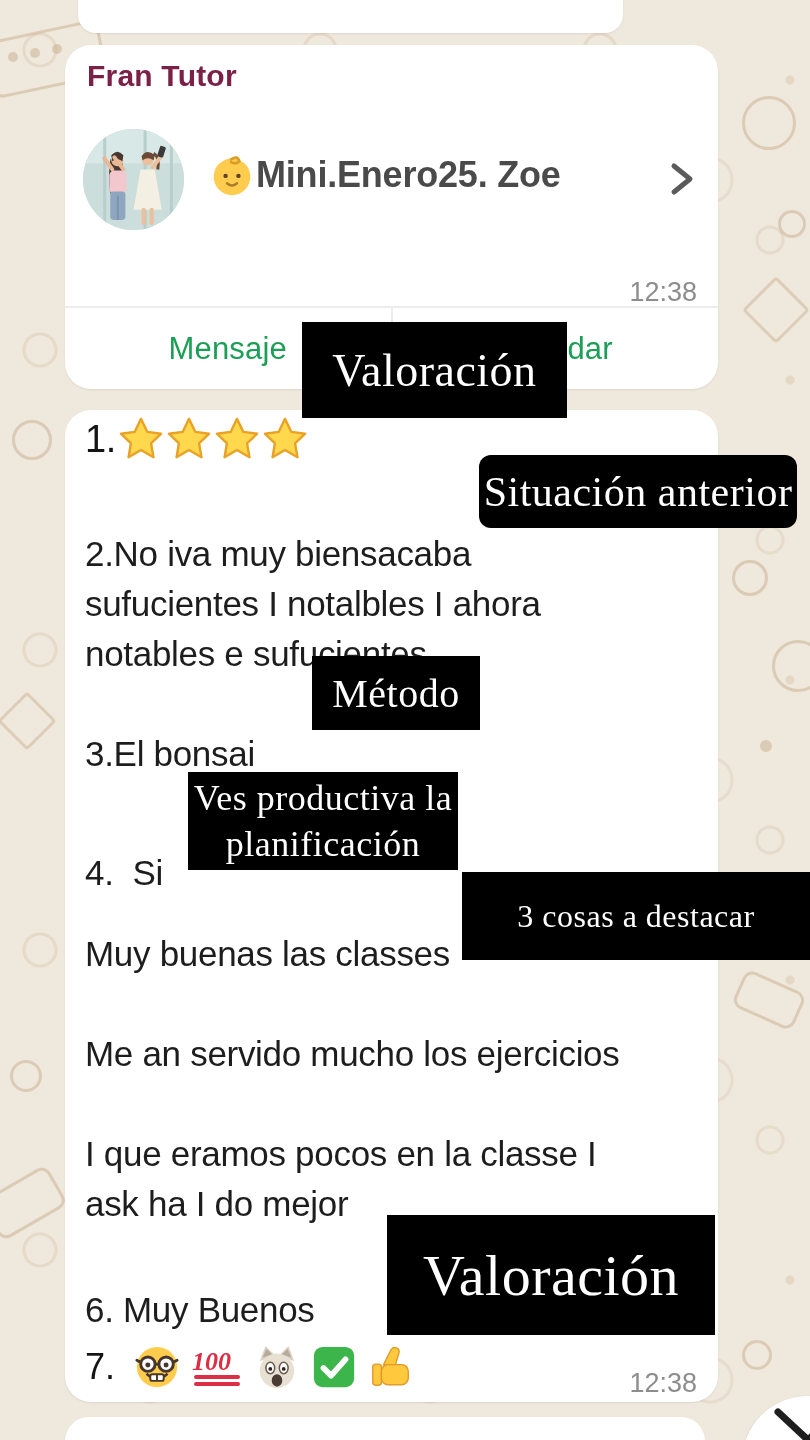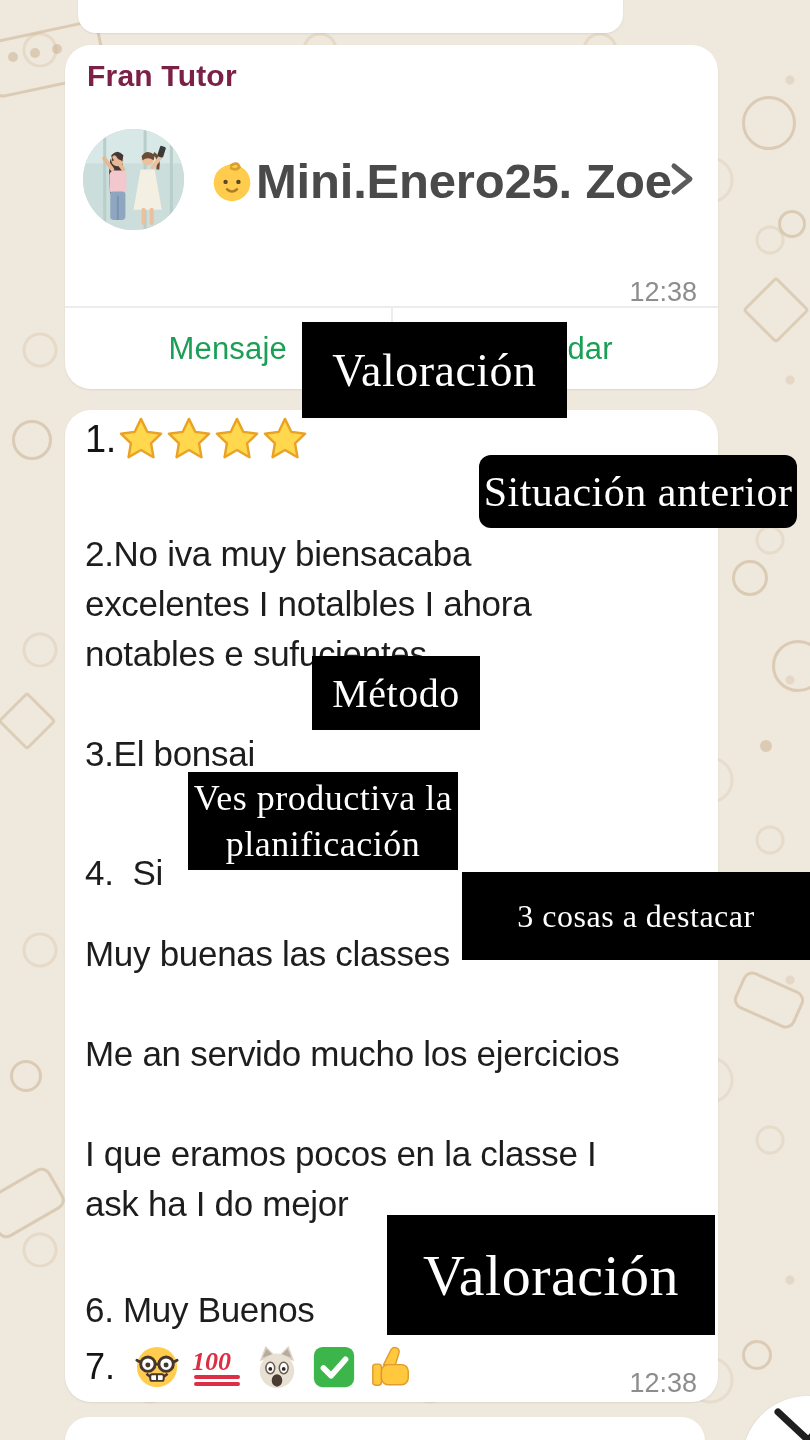--- a/index.html
+++ b/index.html
@@ -31,21 +31,21 @@
     margin-top:17px;
   }
   #top-sliver{left:78px;top:-20px;width:545px;height:36px;border-radius:0 0 18px 18px;}
 
   
   #card1{left:65px;top:28px;width:653px;height:344px;}
   .sender{color:#7b2148;font-weight:bold;font-size:30px;padding:14px 0 0 22px;letter-spacing:.2px;}
   .contact-row{position:absolute;left:0;top:72px;width:100%;height:160px;cursor:pointer;}
   .avatar{position:absolute;left:18px;top:12px;width:101px;height:101px;border-radius:50%;overflow:hidden;background:#cbdedc;}
   .contact-name{position:absolute;left:145px;top:36px;display:flex;align-items:center;gap:2px;
-    font-size:49px;font-weight:600;color:#4a4a4a;letter-spacing:-0.2px;white-space:nowrap;}
+    font-size:36px;font-weight:600;color:#4a4a4a;letter-spacing:-0.2px;white-space:nowrap;}
   .chevron{position:absolute;right:22px;top:44px;}
   .msg-time{position:absolute;right:21px;font-size:27px;color:#8d8d8d;}
   #card1 .msg-time{top:232px;}
   .hdiv{position:absolute;left:0;right:0;height:2px;background:#ececec;}
   #card1 .hdiv{top:261px;}
   .btn-row{position:absolute;left:0;top:263px;width:100%;height:81px;display:flex;}
   .wa-btn{flex:1;display:flex;align-items:center;justify-content:center;
     color:#1b9e55;font-size:31px;font-weight:500;cursor:pointer;letter-spacing:.2px;}
   .vdiv{width:2px;background:#ececec;}
 
@@ -179,21 +179,21 @@
       </svg>
     <svg class="star" width="46" height="46" viewBox="0 0 48 48">
         <polygon points="24,3 30.5,16.5 45,18.5 34.5,28.5 37,43 24,35.5 11,43 13.5,28.5 3,18.5 17.5,16.5" fill="#FFD84D" stroke="#E9A126" stroke-width="2.5" stroke-linejoin="round"></polygon>
       </svg>
     <svg class="star" width="46" height="46" viewBox="0 0 48 48">
         <polygon points="24,3 30.5,16.5 45,18.5 34.5,28.5 37,43 24,35.5 11,43 13.5,28.5 3,18.5 17.5,16.5" fill="#FFD84D" stroke="#E9A126" stroke-width="2.5" stroke-linejoin="round"></polygon>
       </svg>
   </div>
 
   <div class="line" style="top:119px">2.No iva muy biensacaba</div>
-  <div class="line" style="top:169px">excelentes I notalbles I ahora</div>
+  <div class="line" style="top:169px">sufucientes I notalbles I ahora</div>
   <div class="line" style="top:219px">notables e sufucientes</div>
 
   <div class="line" style="top:319px">3.El bonsai</div>
   <div class="line" style="top:438px">4.  Si</div>
   <div class="line" style="top:519px">Muy buenas las classes</div>
   <div class="line" style="top:619px">Me an servido mucho los ejercicios</div>
   <div class="line" style="top:719px">I que eramos pocos en la classe I</div>
   <div class="line" style="top:769px">ask ha I do mejor</div>
   <div class="line" style="top:875px">6. Muy Buenos</div>
 

